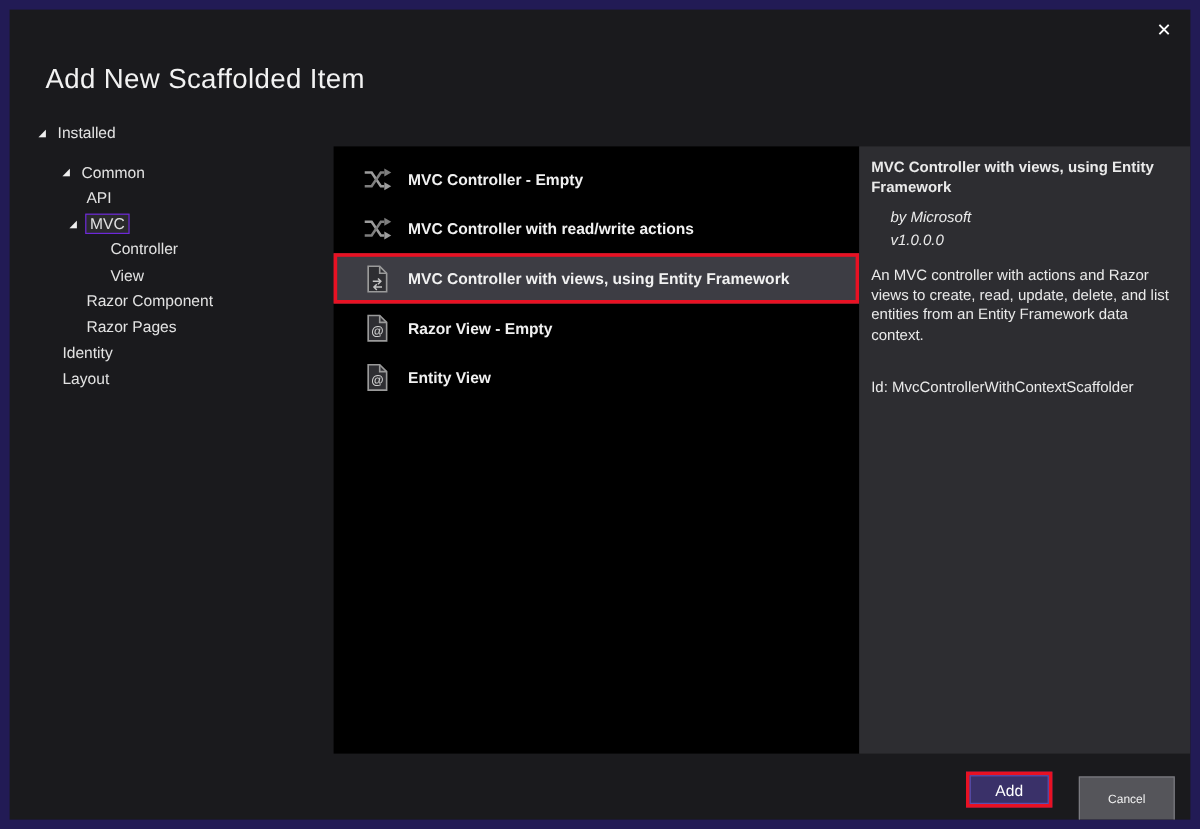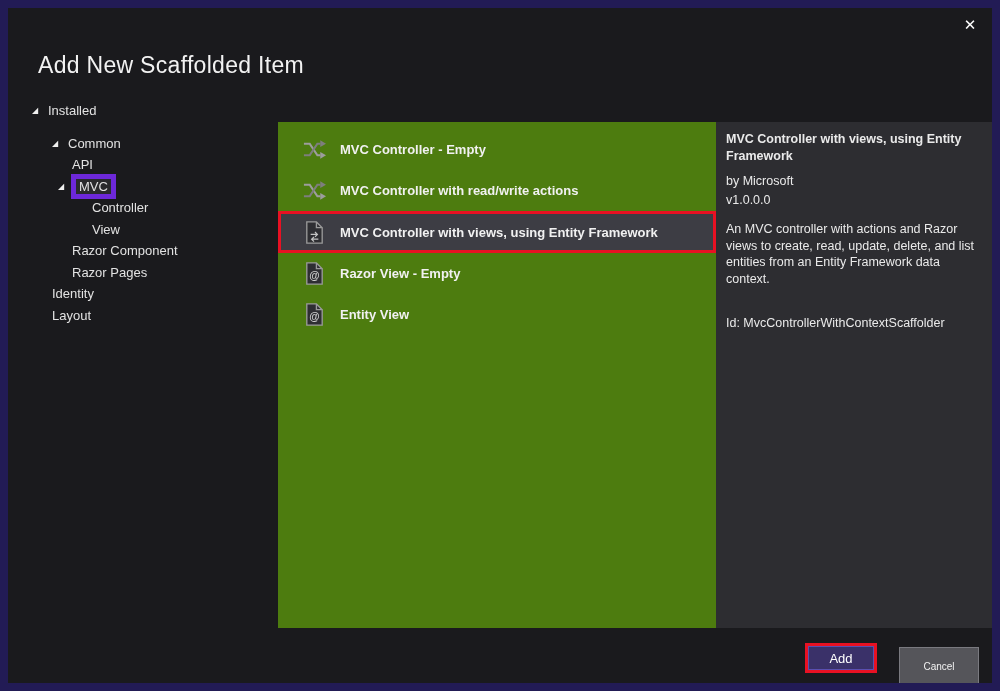--- a/index.html
+++ b/index.html
@@ -23,42 +23,42 @@
   .tree{position:absolute;left:0;top:92px;width:268px;}
   .tree-row{display:flex;align-items:center;height:21.5px;color:#e2e2e2;font-size:13px;cursor:default;}
   .tree-row.gap{margin-top:11px;}
   .lvl0{padding-left:24px;}
   .lvl1{padding-left:44px;}
   .lvl2{padding-left:64px;}
   .lvl2t{padding-left:50px;}
   .lvl3{padding-left:84px;}
   .twisty{width:14px;font-size:8px;color:#efefef;margin-right:2px;display:inline-block;}
   .tree-label{white-space:nowrap;}
-  .tree-label.selected{border:5px solid #6d28d9;background:rgba(255,255,255,.07);padding:0 3px;margin-left:-3px;}
+  .tree-label.selected{border:1px solid #6d28d9;background:rgba(255,255,255,.07);padding:0 3px;margin-left:-3px;}
   
   .list{
     position:absolute;left:270px;top:114px;width:438px;height:506px;
-    background:#4d7c0f;padding-top:7px;
+    background:#000000;padding-top:7px;
   }
   .list-item{
     display:flex;align-items:center;height:41px;padding-left:24px;
     color:#f1f1f1;font-size:13px;font-weight:700;cursor:pointer;
   }
   .list-item .t-icon{width:25px;height:25px;margin-right:13px;flex:0 0 auto;}
   .list-item.selected{
     background:#3d3d44;border:3px solid #e81123;padding-left:21px;height:42px;
   }
   
   .details{
     position:absolute;left:708px;top:114px;width:276px;height:506px;
     background:#2d2d31;color:#eaeaea;font-size:12.5px;line-height:1.32;
     padding:9px 12px 0 10px;
   }
   .d-title{font-weight:700;margin-bottom:9px;}
-  .d-line{margin:0 0 2px 0;}
+  .d-line{margin:0 0 2px 16px;font-style:italic;}
   .d-desc{margin:13px 0 0 0;}
   .d-id{margin-top:28px;}
   
   .btn-add{
     position:absolute;left:797px;top:635px;width:72px;height:30px;
     border:3px solid #e81123;background:#3a3169;color:#ffffff;
     font-size:13px;font-family:"Liberation Sans",sans-serif;cursor:pointer;
     outline:1px solid #5a4fb0;outline-offset:-4px;
   }
   .btn-cancel{

